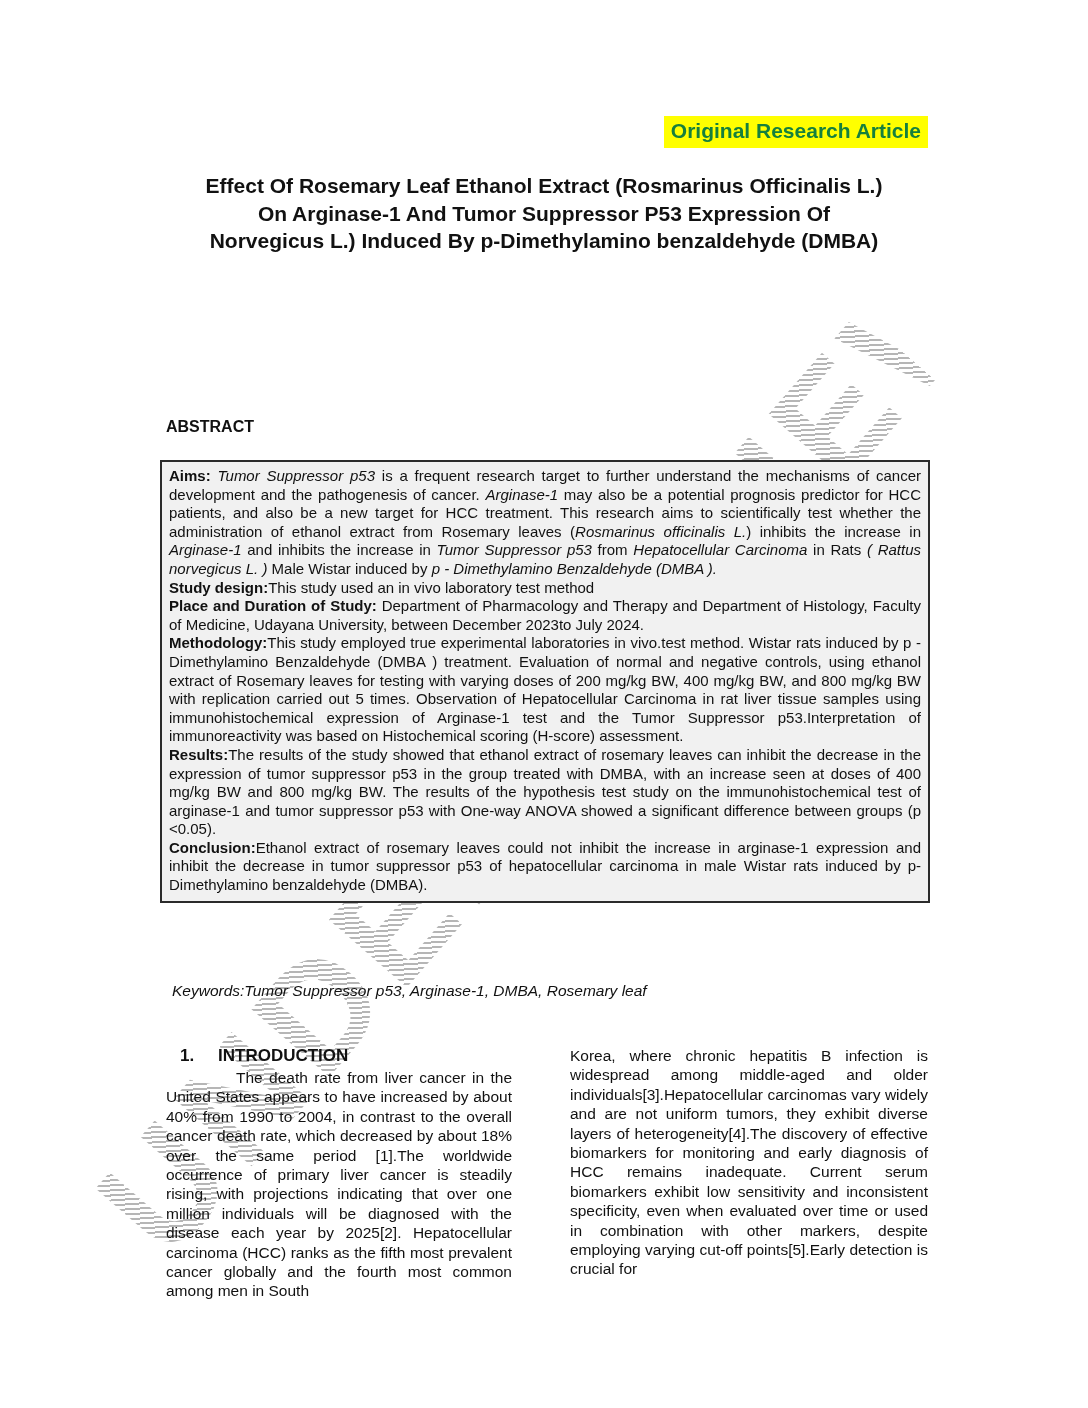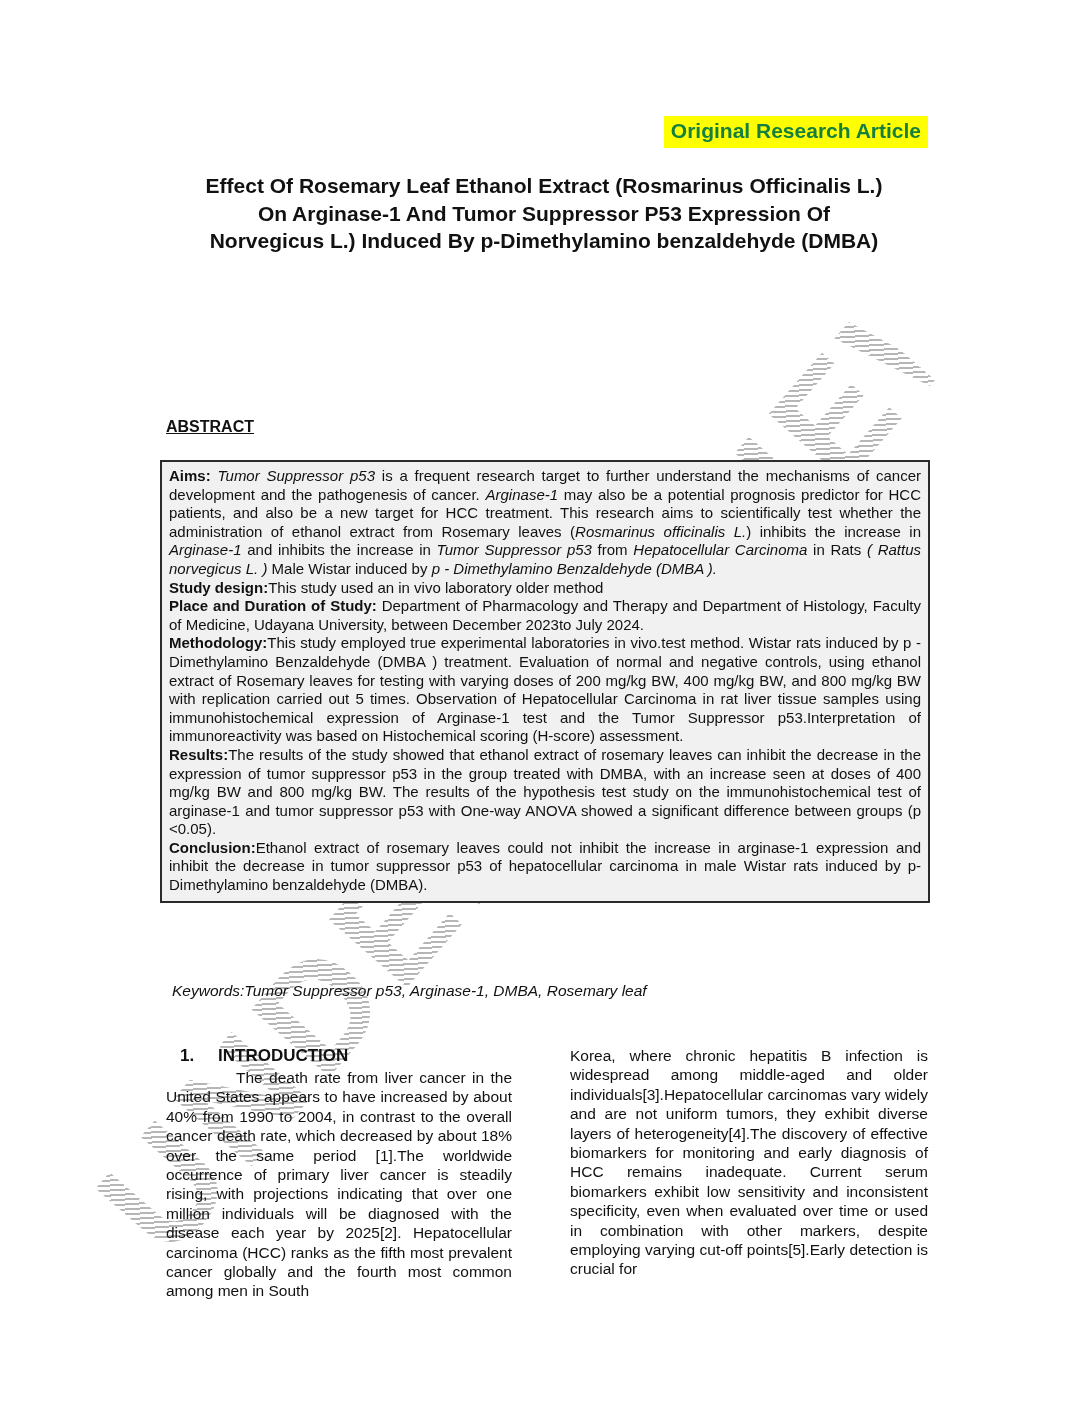--- a/index.html
+++ b/index.html
@@ -54,21 +54,21 @@
   
   .title-block { top:172px; left:160px; width:768px; text-align:center; }
   .title-line {
     font-size:21px;
     font-weight:bold;
     line-height:27.5px;
     white-space:nowrap;
   }
 
   
-  .abstract-heading { top:418px; left:166px; font-size:16px; font-weight:bold;text-decoration:underline; }
+  .abstract-heading { top:418px; left:166px; font-size:16px; font-weight:bold; }
   .abstract-box {
     top:460px; left:160px; width:752px;
     background:#f1f1f1;
     border:2px solid #2b2b2b;
     padding:5px 7px 6px 7px;
   }
   .abstract-box p {
     margin:0;
     font-size:15px;
     line-height:18.6px;
@@ -109,21 +109,21 @@
 <div class="layer title-block">
   <div class="title-line">Effect Of Rosemary Leaf Ethanol Extract (Rosmarinus Officinalis L.)</div>
   <div class="title-line">On Arginase-1 And Tumor Suppressor P53 Expression Of</div>
   <div class="title-line">Norvegicus L.) Induced By p-Dimethylamino benzaldehyde (DMBA)</div>
 </div>
 
 <div class="layer abstract-heading">ABSTRACT</div>
 
 <div class="layer abstract-box">
   <p><span style="font-weight: bold;">Aims: </span><span style="font-style: italic;">Tumor Suppressor p53</span><span> is a frequent research target to further understand the mechanisms of cancer development and the pathogenesis of cancer. </span><span style="font-style: italic;">Arginase-1</span><span> may also be a potential prognosis predictor for HCC patients, and also be a new target for HCC treatment. This research aims to scientifically test whether the administration of ethanol extract from Rosemary leaves (</span><span style="font-style: italic;">Rosmarinus officinalis L.</span><span>) inhibits the increase in </span><span style="font-style: italic;">Arginase-1</span><span> and inhibits the increase in </span><span style="font-style: italic;">Tumor Suppressor p53</span><span> from </span><span style="font-style: italic;">Hepatocellular Carcinoma</span><span> in Rats </span><span style="font-style: italic;">( Rattus norvegicus L. )</span><span> Male Wistar induced by </span><span style="font-style: italic;">p - Dimethylamino Benzaldehyde (DMBA ).</span></p>
-  <p><span style="font-weight: bold;">Study design:</span><span>This study used an in vivo laboratory older method</span></p>
+  <p><span style="font-weight: bold;">Study design:</span><span>This study used an in vivo laboratory test method</span></p>
   <p><span style="font-weight: bold;">Place and Duration of Study: </span><span>Department of Pharmacology and Therapy and Department of Histology, Faculty of Medicine, Udayana University, between December 2023to July 2024.</span></p>
   <p><span style="font-weight: bold;">Methodology:</span><span>This study employed true experimental laboratories in vivo.test method. Wistar rats induced by p -Dimethylamino Benzaldehyde (DMBA ) treatment. Evaluation of normal and negative controls, using ethanol extract of Rosemary leaves for testing with varying doses of 200 mg/kg BW, 400 mg/kg BW, and 800 mg/kg BW with replication carried out 5 times. Observation of Hepatocellular Carcinoma in rat liver tissue samples using immunohistochemical expression of Arginase-1 test and the Tumor Suppressor p53.Interpretation of immunoreactivity was based on Histochemical scoring (H-score) assessment.</span></p>
   <p><span style="font-weight: bold;">Results:</span><span>The results of the study showed that ethanol extract of rosemary leaves can inhibit the decrease in the expression of tumor suppressor p53 in the group treated with DMBA, with an increase seen at doses of 400 mg/kg BW and 800 mg/kg BW. The results of the hypothesis test study on the immunohistochemical test of arginase-1 and tumor suppressor p53 with One-way ANOVA showed a significant difference between groups (p &lt;0.05).</span></p>
   <p><span style="font-weight: bold;">Conclusion:</span><span>Ethanol extract of rosemary leaves could not inhibit the increase in arginase-1 expression and inhibit the decrease in tumor suppressor p53 of hepatocellular carcinoma in male Wistar rats induced by p-Dimethylamino benzaldehyde (DMBA).</span></p>
 </div>
 
 <div class="layer keywords-row">Keywords:Tumor Suppressor p53, Arginase-1, DMBA, Rosemary leaf</div>
 
 <div class="layer intro">
   <div class="col-left">

